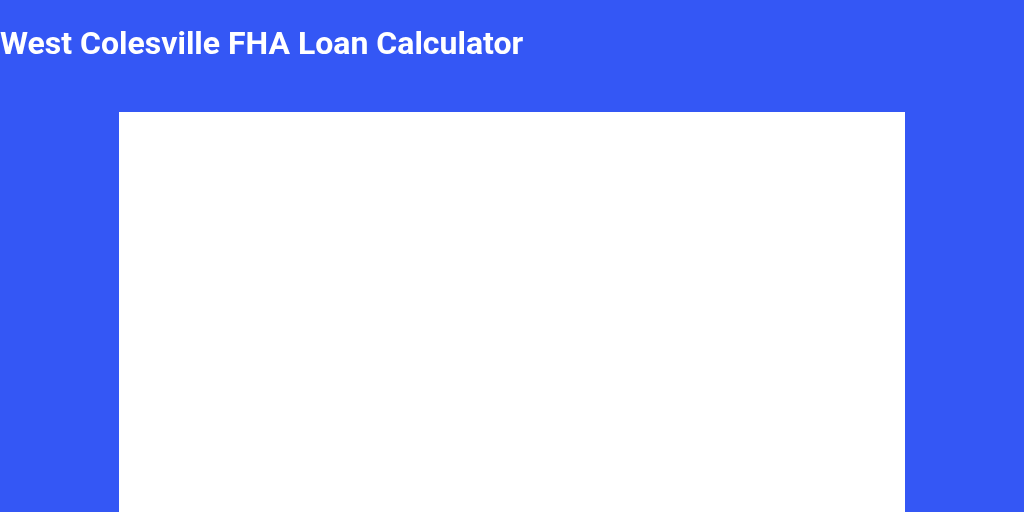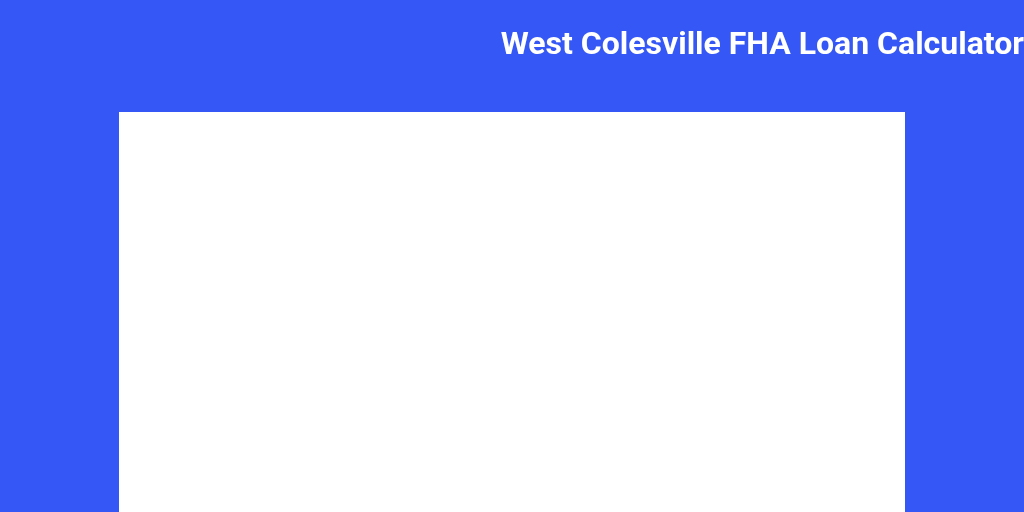--- a/index.html
+++ b/index.html
@@ -1,17 +1,17 @@
 <!DOCTYPE html>
 <html><head>
 <meta charset="utf-8">
 <style>
 *{box-sizing:border-box;margin:0;padding:0;font-family:-apple-system,BlinkMacSystemFont,"Segoe UI",Roboto,Arial,sans-serif}
 body{width:1024px;height:512px;background:#3457f5;overflow:hidden;position:relative}
-.title{color:#fff;font-size:32px;font-weight:700;text-align:right;padding:24px 0 18px}
+.title{color:#fff;font-size:32px;font-weight:700;text-align:left;padding:24px 0 18px}
 .card{background:#fff;width:786px;margin:0 auto;display:flex;padding:24px 0 0;position:relative}
 .card-shadow{position:absolute;background:#2a44c4;width:786px;height:400px;left:50%;transform:translateX(-50%);top:112px;border-radius:4px 4px 0 0}
 .card-shadow::after{content:"";position:absolute;inset:6px 6px 0 6px;background:#fff}
 .left{width:268px;padding:0 24px 0 24px}
 .right{flex:1;padding:0 24px 0 0}
 .lbl{font-size:11px;color:#333;margin-bottom:6px;display:block}
 .inp{width:100%;height:30px;border:1px solid #d8d8d8;border-radius:3px;padding:0 10px;font-size:12px;color:#333;background:#fff}
 .row{display:flex;gap:8px}
 .row .inp:first-child{flex:1.8}
 .row .inp:last-child{flex:1}

